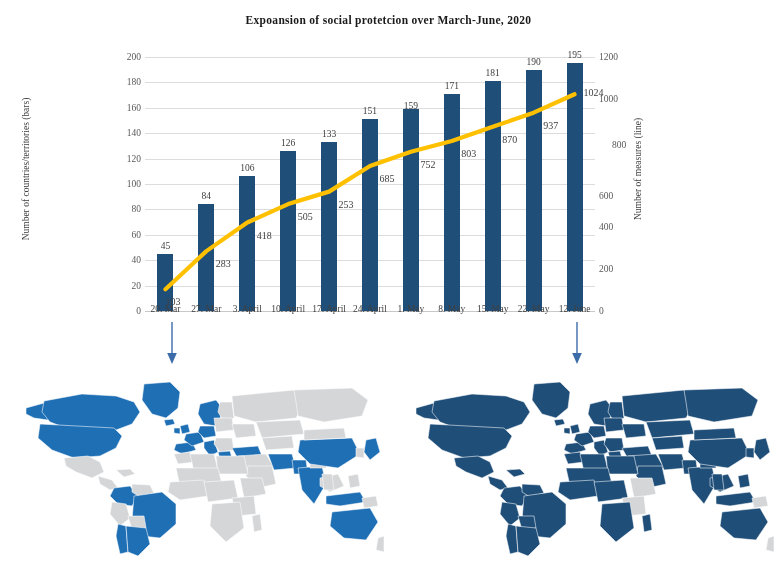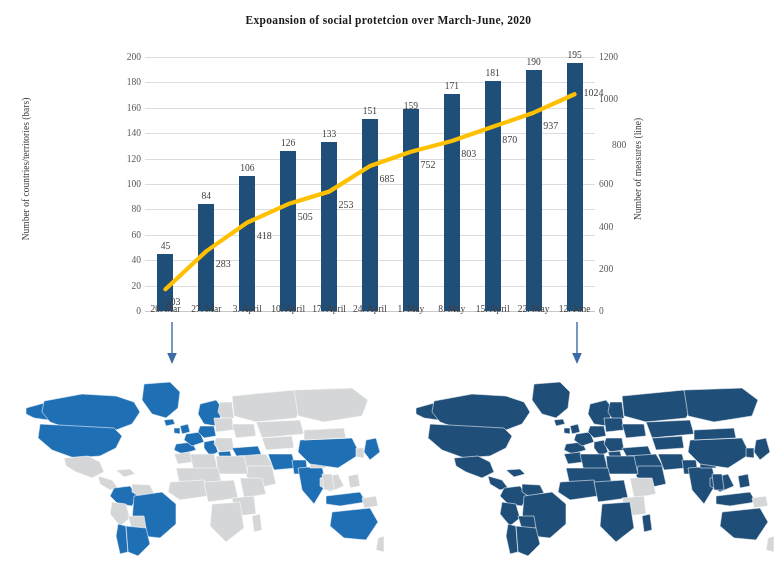--- a/index.html
+++ b/index.html
@@ -124,21 +124,21 @@
         <div class="ytick" style="top: 101.6px;">120</div>
         <div class="ytick" style="top: 76.2px;">140</div>
         <div class="ytick" style="top: 50.8px;">160</div>
         <div class="ytick" style="top: 25.4px;">180</div>
         <div class="ytick" style="top: 0px;">200</div>
       </div>
     <div id="y-right-ticks">
         <div class="ytick" style="top: 254px;">0</div>
         <div class="ytick" style="top: 211.667px;">200</div>
         <div class="ytick" style="top: 170px;">400</div>
-        <div class="ytick" style="top: 127px;">600</div>
+        <div class="ytick" style="top: 139px;">600</div>
         <div class="ytick" style="top: 88px; text-align: center;">800</div>
         <div class="ytick" style="top: 42.3333px;">1000</div>
         <div class="ytick" style="top: 0px;">1200</div>
       </div>
 
     <div class="axis-title" id="y-left-title">Number of countries/territories (bars)</div>
     <div class="axis-title" id="y-right-title">Number of measures (line)</div>
 
     <div id="plot">
       <div id="gridlines">
@@ -220,21 +220,21 @@
 
     <div id="x-labels">
         <div class="xlab" style="left: 20.4545px;">20. Mar</div>
         <div class="xlab" style="left: 61.3636px;">27. Mar</div>
         <div class="xlab" style="left: 102.273px;">3. April</div>
         <div class="xlab" style="left: 143.182px;">10. April</div>
         <div class="xlab" style="left: 184.091px;">17. April</div>
         <div class="xlab" style="left: 225px;">24. April</div>
         <div class="xlab" style="left: 265.909px;">1. May</div>
         <div class="xlab" style="left: 306.818px;">8. May</div>
-        <div class="xlab" style="left: 347.727px;">15. April</div>
+        <div class="xlab" style="left: 347.727px;">15. May</div>
         <div class="xlab" style="left: 388.636px;">22. May</div>
         <div class="xlab" style="left: 429.545px;">12. June</div>
       </div>
   </div>
 
   <svg class="arrow-svg" style="left:160px;top:322px;" width="24" height="44" viewBox="0 0 24 44">
     <line x1="12" y1="0" x2="12" y2="34" stroke="#3B6CA8" stroke-width="1.4"></line>
     <polygon points="12,42 7.2,31 16.8,31" fill="#3B6CA8"></polygon>
   </svg>
 

